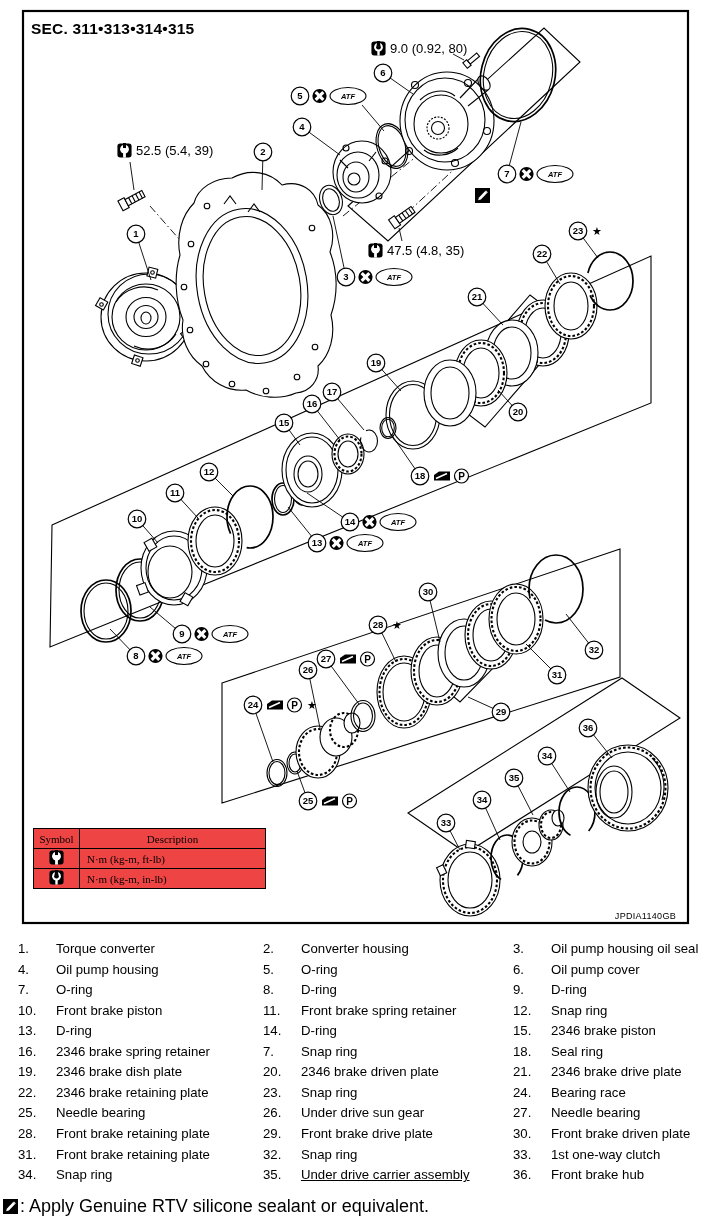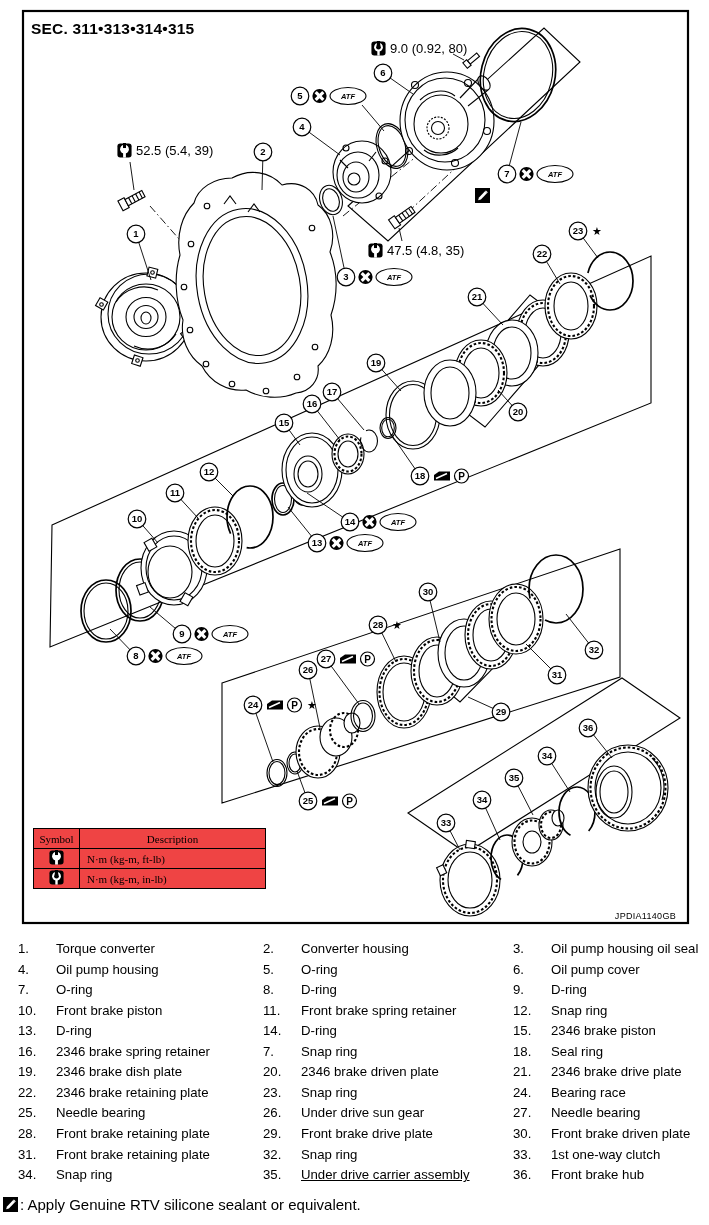--- a/index.html
+++ b/index.html
@@ -19,21 +19,21 @@
   .atf-t{font:italic bold 7.5px "Liberation Sans",sans-serif;text-anchor:middle;fill:#000;}
   .p-t{font:bold 10px "Liberation Sans",sans-serif;text-anchor:middle;fill:#000;}
   .star-t{font:11px "Liberation Sans",sans-serif;fill:#000;}
   table.legend{position:absolute;left:33px;top:828px;width:233px;border-collapse:collapse;background:#ef4444;table-layout:fixed;font-family:Liberation Serif, serif;}
   table.legend th,table.legend td{border:1.2px solid #000;font-weight:normal;font-size:11px;height:19px;padding:0;}
   table.legend .sym-col{width:45px;text-align:center;vertical-align:middle;}
   table.legend .desc-col{text-align:left;padding-left:7px;}
   table.legend th.desc-col{text-align:center;padding-left:0;}
   .part-item{position:absolute;font-size:13.2px;white-space:nowrap;margin-left:10px;}
   .pnum{display:inline-block;width:38px;}
-  .footer{position:absolute;left:3px;top:1196px;font-size:15px;display:flex;align-items:center;}
+  .footer{position:absolute;left:3px;top:1196px;font-size:18px;display:flex;align-items:center;}
   .footer svg{margin-right:2px;}
 </style>
 </head>
 <body>
 
 <svg class="diagram" width="709" height="935" viewBox="0 0 709 935">
   <defs>
     <symbol id="sym-wrench-ftlb" viewBox="0 0 14 14">
       <rect x="0.4" y="0.4" width="13.2" height="13.2" rx="2.6" fill="#000"></rect>
       <circle cx="7" cy="5.8" r="4.1" fill="#fff"></circle>

